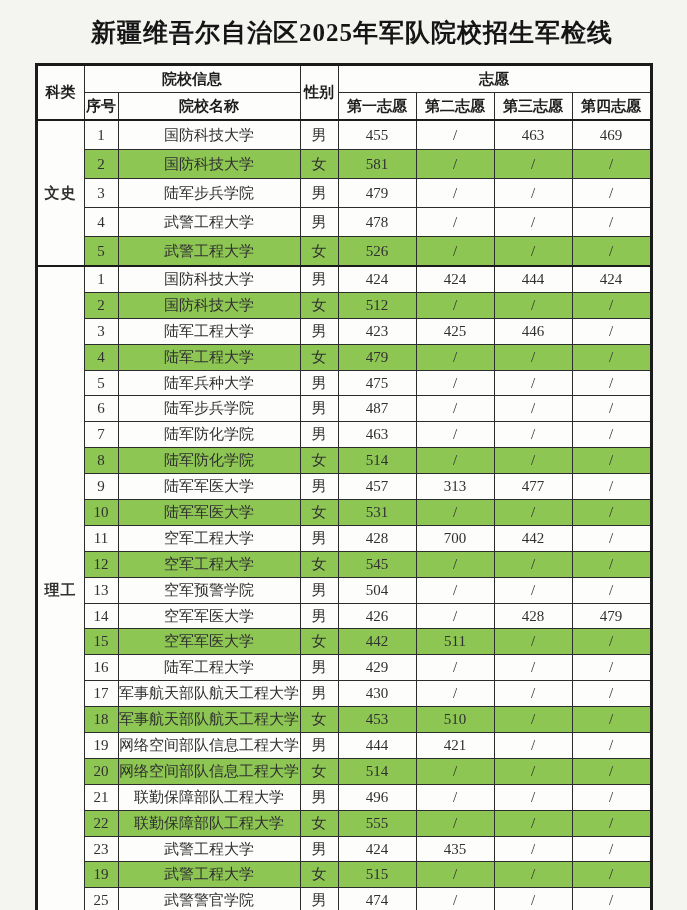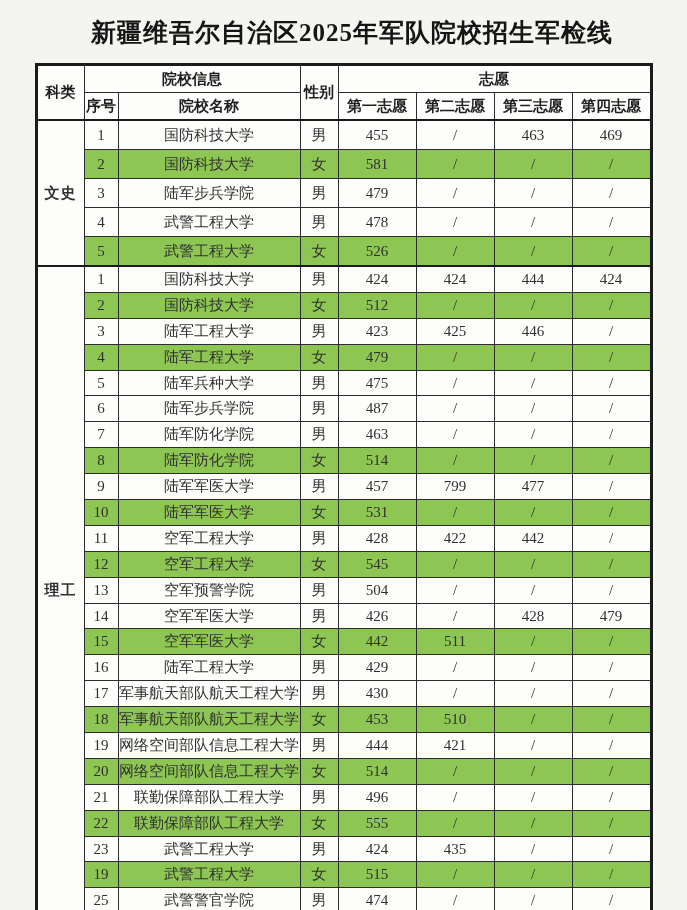--- a/index.html
+++ b/index.html
@@ -222,39 +222,39 @@
           <td>514</td>
           <td class="slash">/</td>
           <td class="slash">/</td>
           <td class="slash">/</td>
         </tr>
         <tr class="ligong">
           <td>9</td>
           <td class="school">陆军军医大学</td>
           <td>男</td>
           <td>457</td>
-          <td>799</td>
+          <td>313</td>
           <td>477</td>
           <td class="slash">/</td>
         </tr>
         <tr class="ligong hl">
           <td>10</td>
           <td class="school">陆军军医大学</td>
           <td>女</td>
           <td>531</td>
           <td class="slash">/</td>
           <td class="slash">/</td>
           <td class="slash">/</td>
         </tr>
         <tr class="ligong">
           <td>11</td>
           <td class="school">空军工程大学</td>
           <td>男</td>
           <td>428</td>
-          <td>422</td>
+          <td>700</td>
           <td>442</td>
           <td class="slash">/</td>
         </tr>
         <tr class="ligong hl">
           <td>12</td>
           <td class="school">空军工程大学</td>
           <td>女</td>
           <td>545</td>
           <td class="slash">/</td>
           <td class="slash">/</td>

